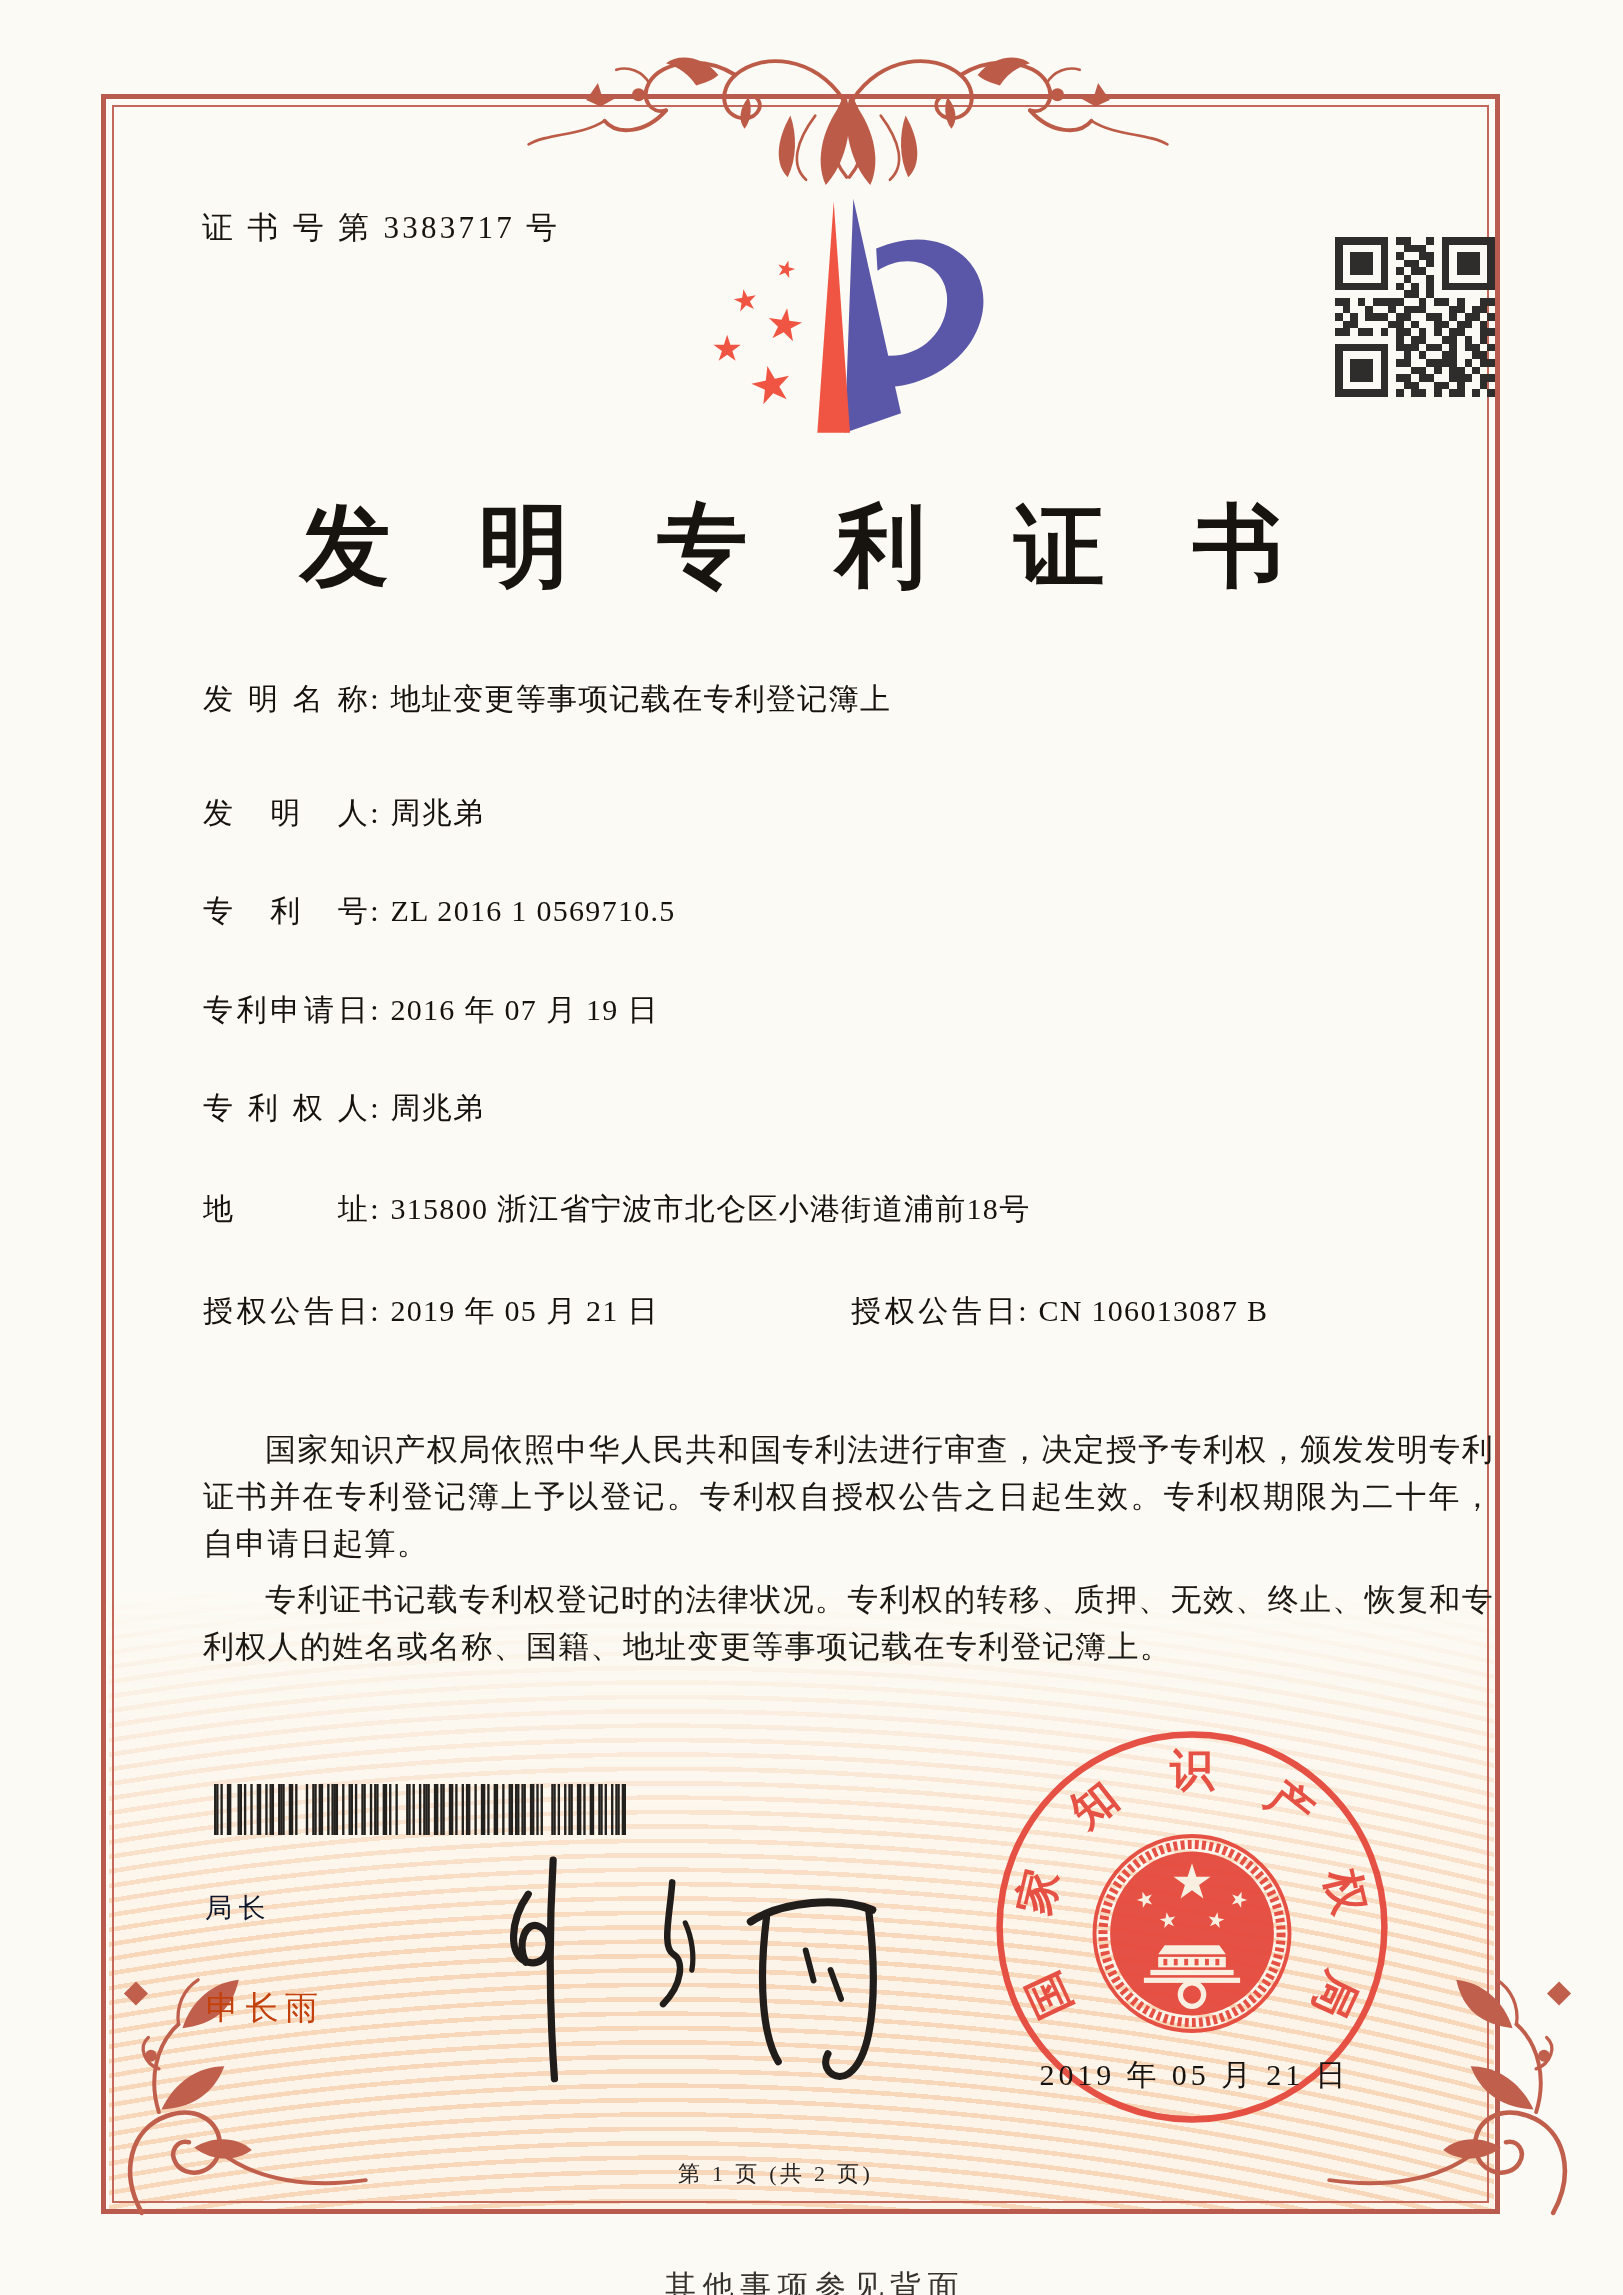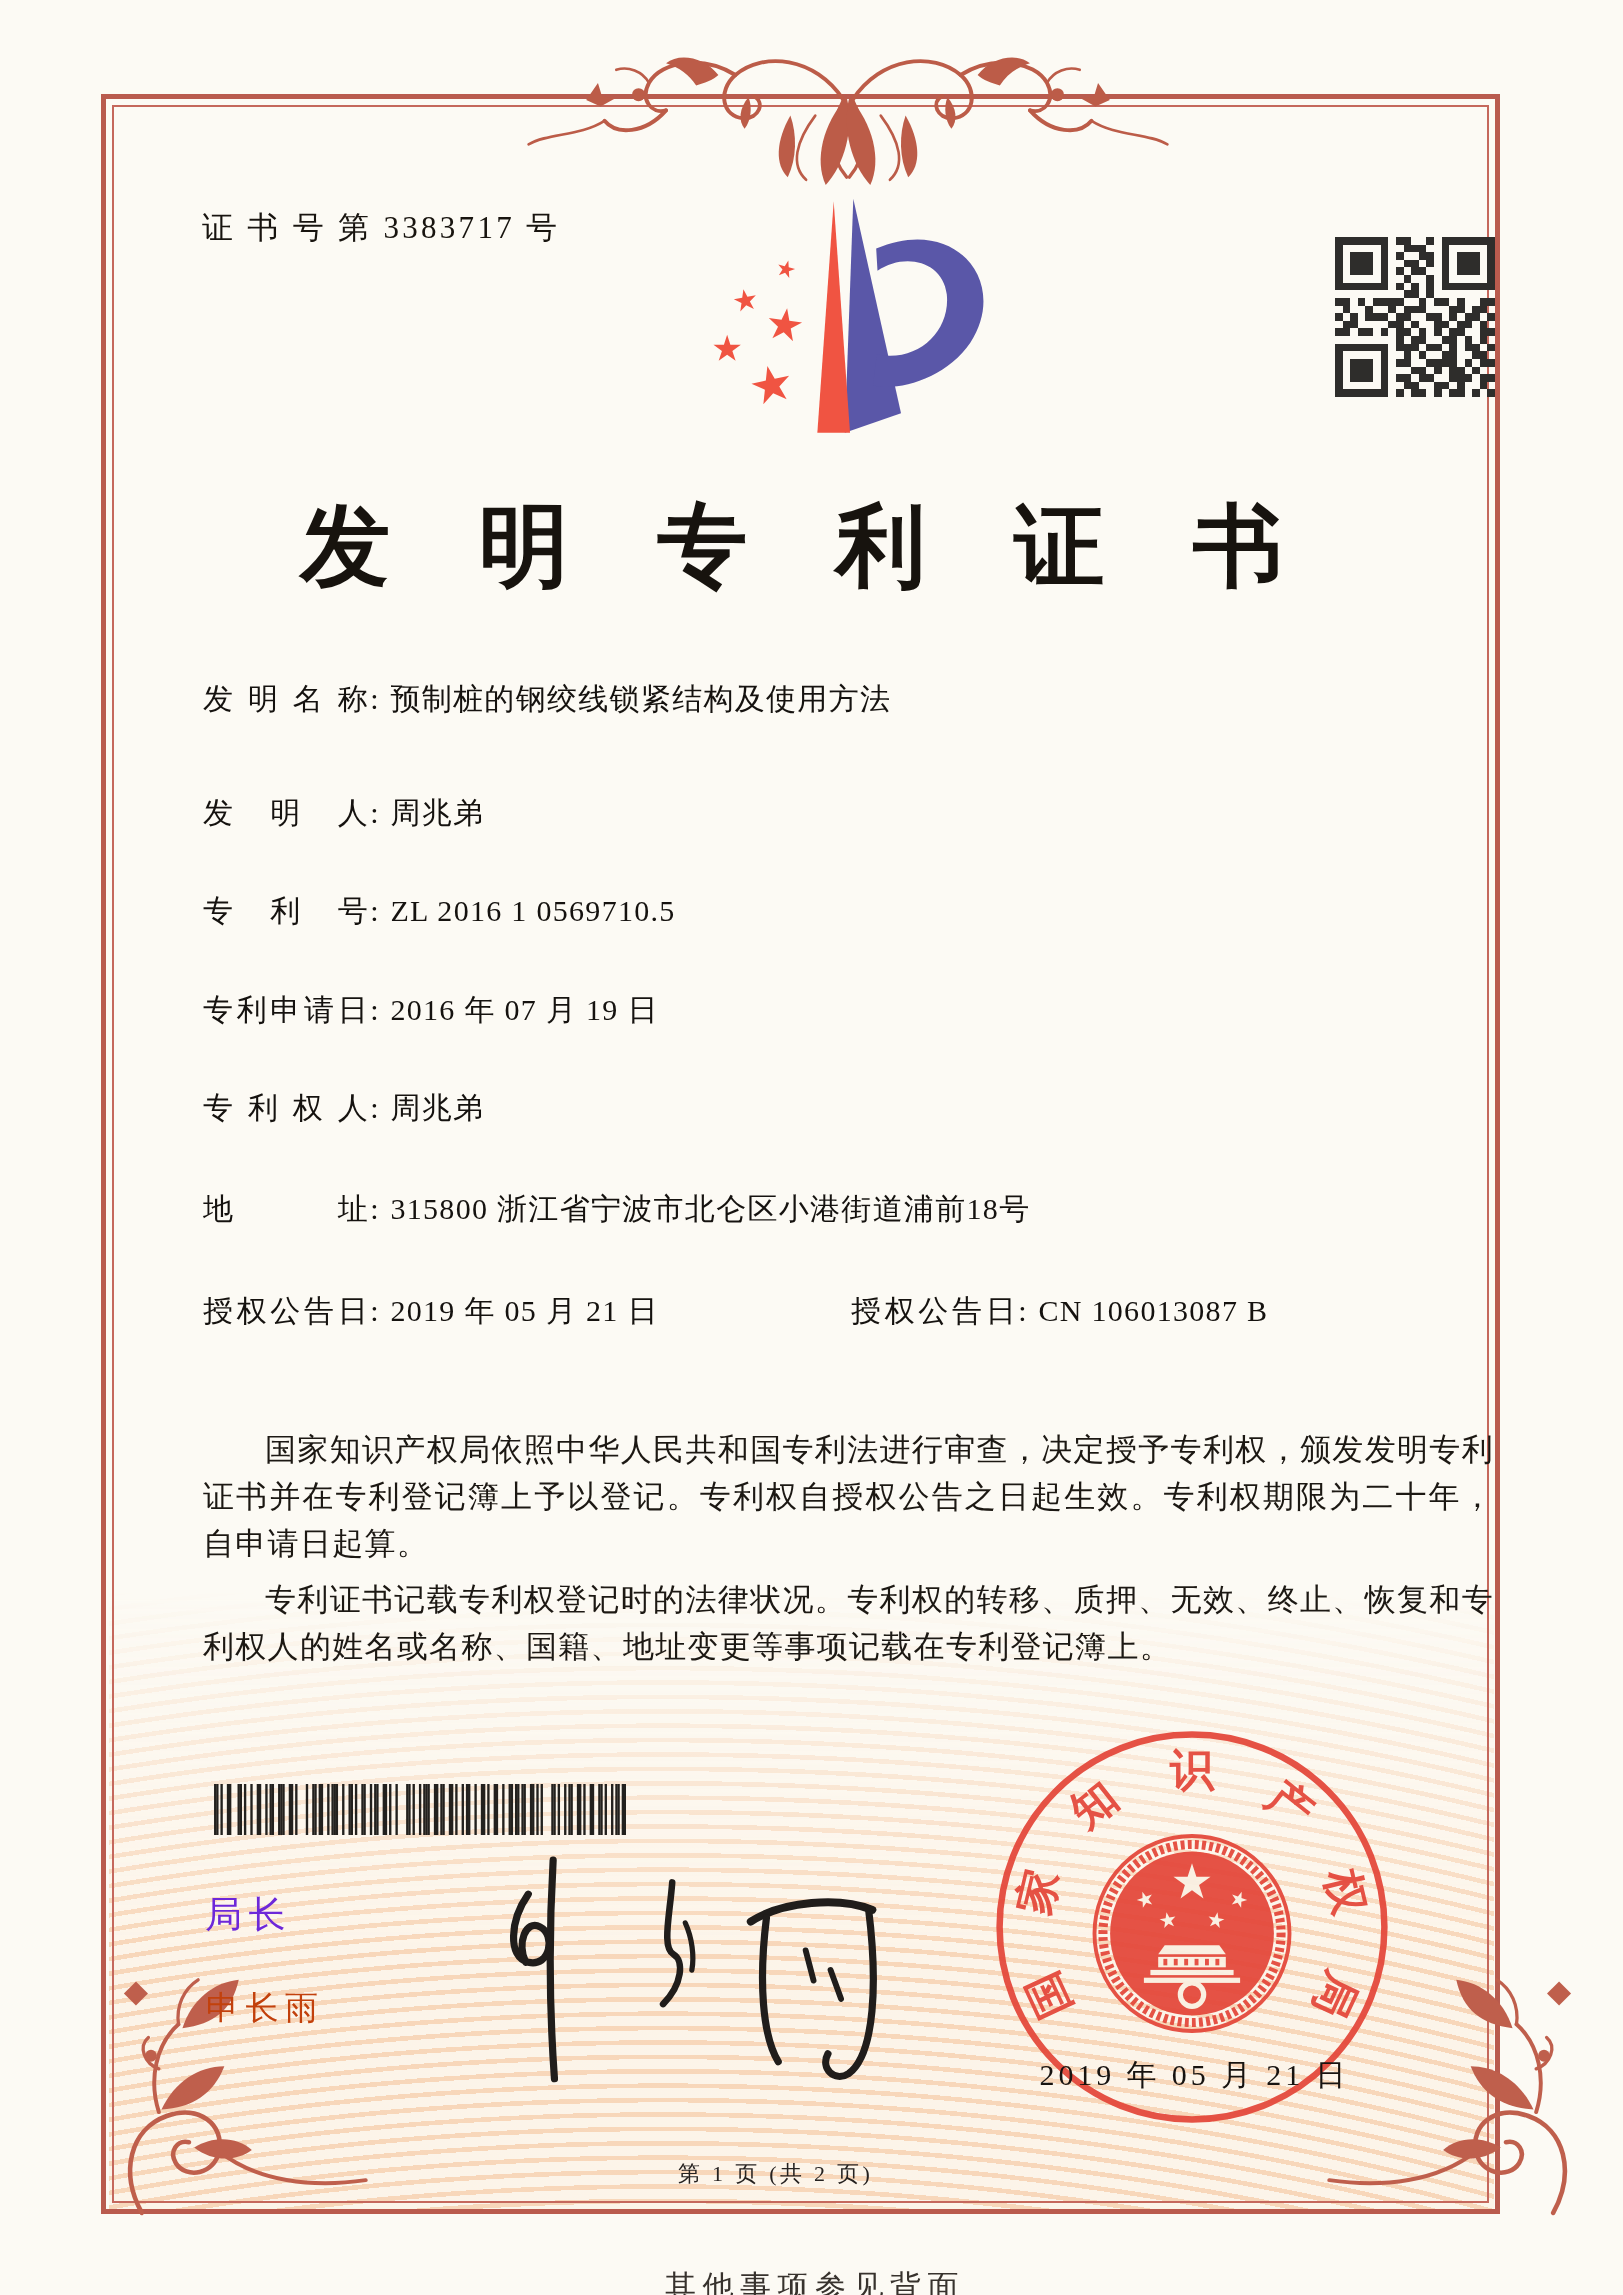--- a/index.html
+++ b/index.html
@@ -47,21 +47,21 @@
   #paras{position:absolute;left:167px;top:1426px;width:1291px;z-index:4;}
   #paras p{margin:0 0 9.2px 0;font-size:31px;line-height:47px;letter-spacing:1.3px;
            color:#1c1813;text-indent:2em;text-align:justify;}
 
   
   #barcode{position:absolute;left:178px;top:1784px;width:412px;height:51px;z-index:4;}
   #barcode svg{display:block;}
   #barcode rect{fill:#23211e;}
 
   
-  #director{position:absolute;left:169px;top:1890px;font-size:37px;color:#6d28d9;
+  #director{position:absolute;left:169px;top:1890px;font-size:27px;color:#0f172a;
             letter-spacing:6.5px;z-index:4;}
   #director-name{position:absolute;left:170px;top:1986px;font-size:33px;color:#c2410c;
             letter-spacing:6.5px;z-index:4;}
   #signature{position:absolute;left:419px;top:1856px;z-index:4;}
 
   
   #seal{position:absolute;left:948px;top:1719px;z-index:3;opacity:.94;}
   #seal-chars text{font-size:68px;font-weight:bold;fill:#e4483b;text-anchor:middle;
        dominant-baseline:middle;font-family:"Liberation Serif","DejaVu Serif",serif;}
   #seal-date{position:absolute;left:962px;top:2055px;width:393px;text-align:center;
@@ -398,21 +398,21 @@
           <rect x="16" y="20" width="1" height="1"></rect>
           <rect x="18" y="20" width="1" height="1"></rect>
           <rect x="20" y="20" width="1" height="1"></rect>
         </g>
       </svg>
   </div>
 
   <div id="title">发 明 专 利 证 书</div>
 
   <div class="row r0">
-    <span class="lbl">发明名称</span><span class="colon">:</span><span class="val">预制桩的钢绞线锁紧结构及使用方法</span>
+    <span class="lbl">发明名称</span><span class="colon">:</span><span class="val">地址变更等事项记载在专利登记簿上</span>
   </div>
   <div class="row r1">
     <span class="lbl">发明人</span><span class="colon">:</span><span class="val">周兆弟</span>
   </div>
   <div class="row r2">
     <span class="lbl">专利号</span><span class="colon">:</span><span class="val">ZL 2016 1 0569710.5</span>
   </div>
   <div class="row r3">
     <span class="lbl">专利申请日</span><span class="colon">:</span><span class="val">2016 年 07 月 19 日</span>
   </div>

